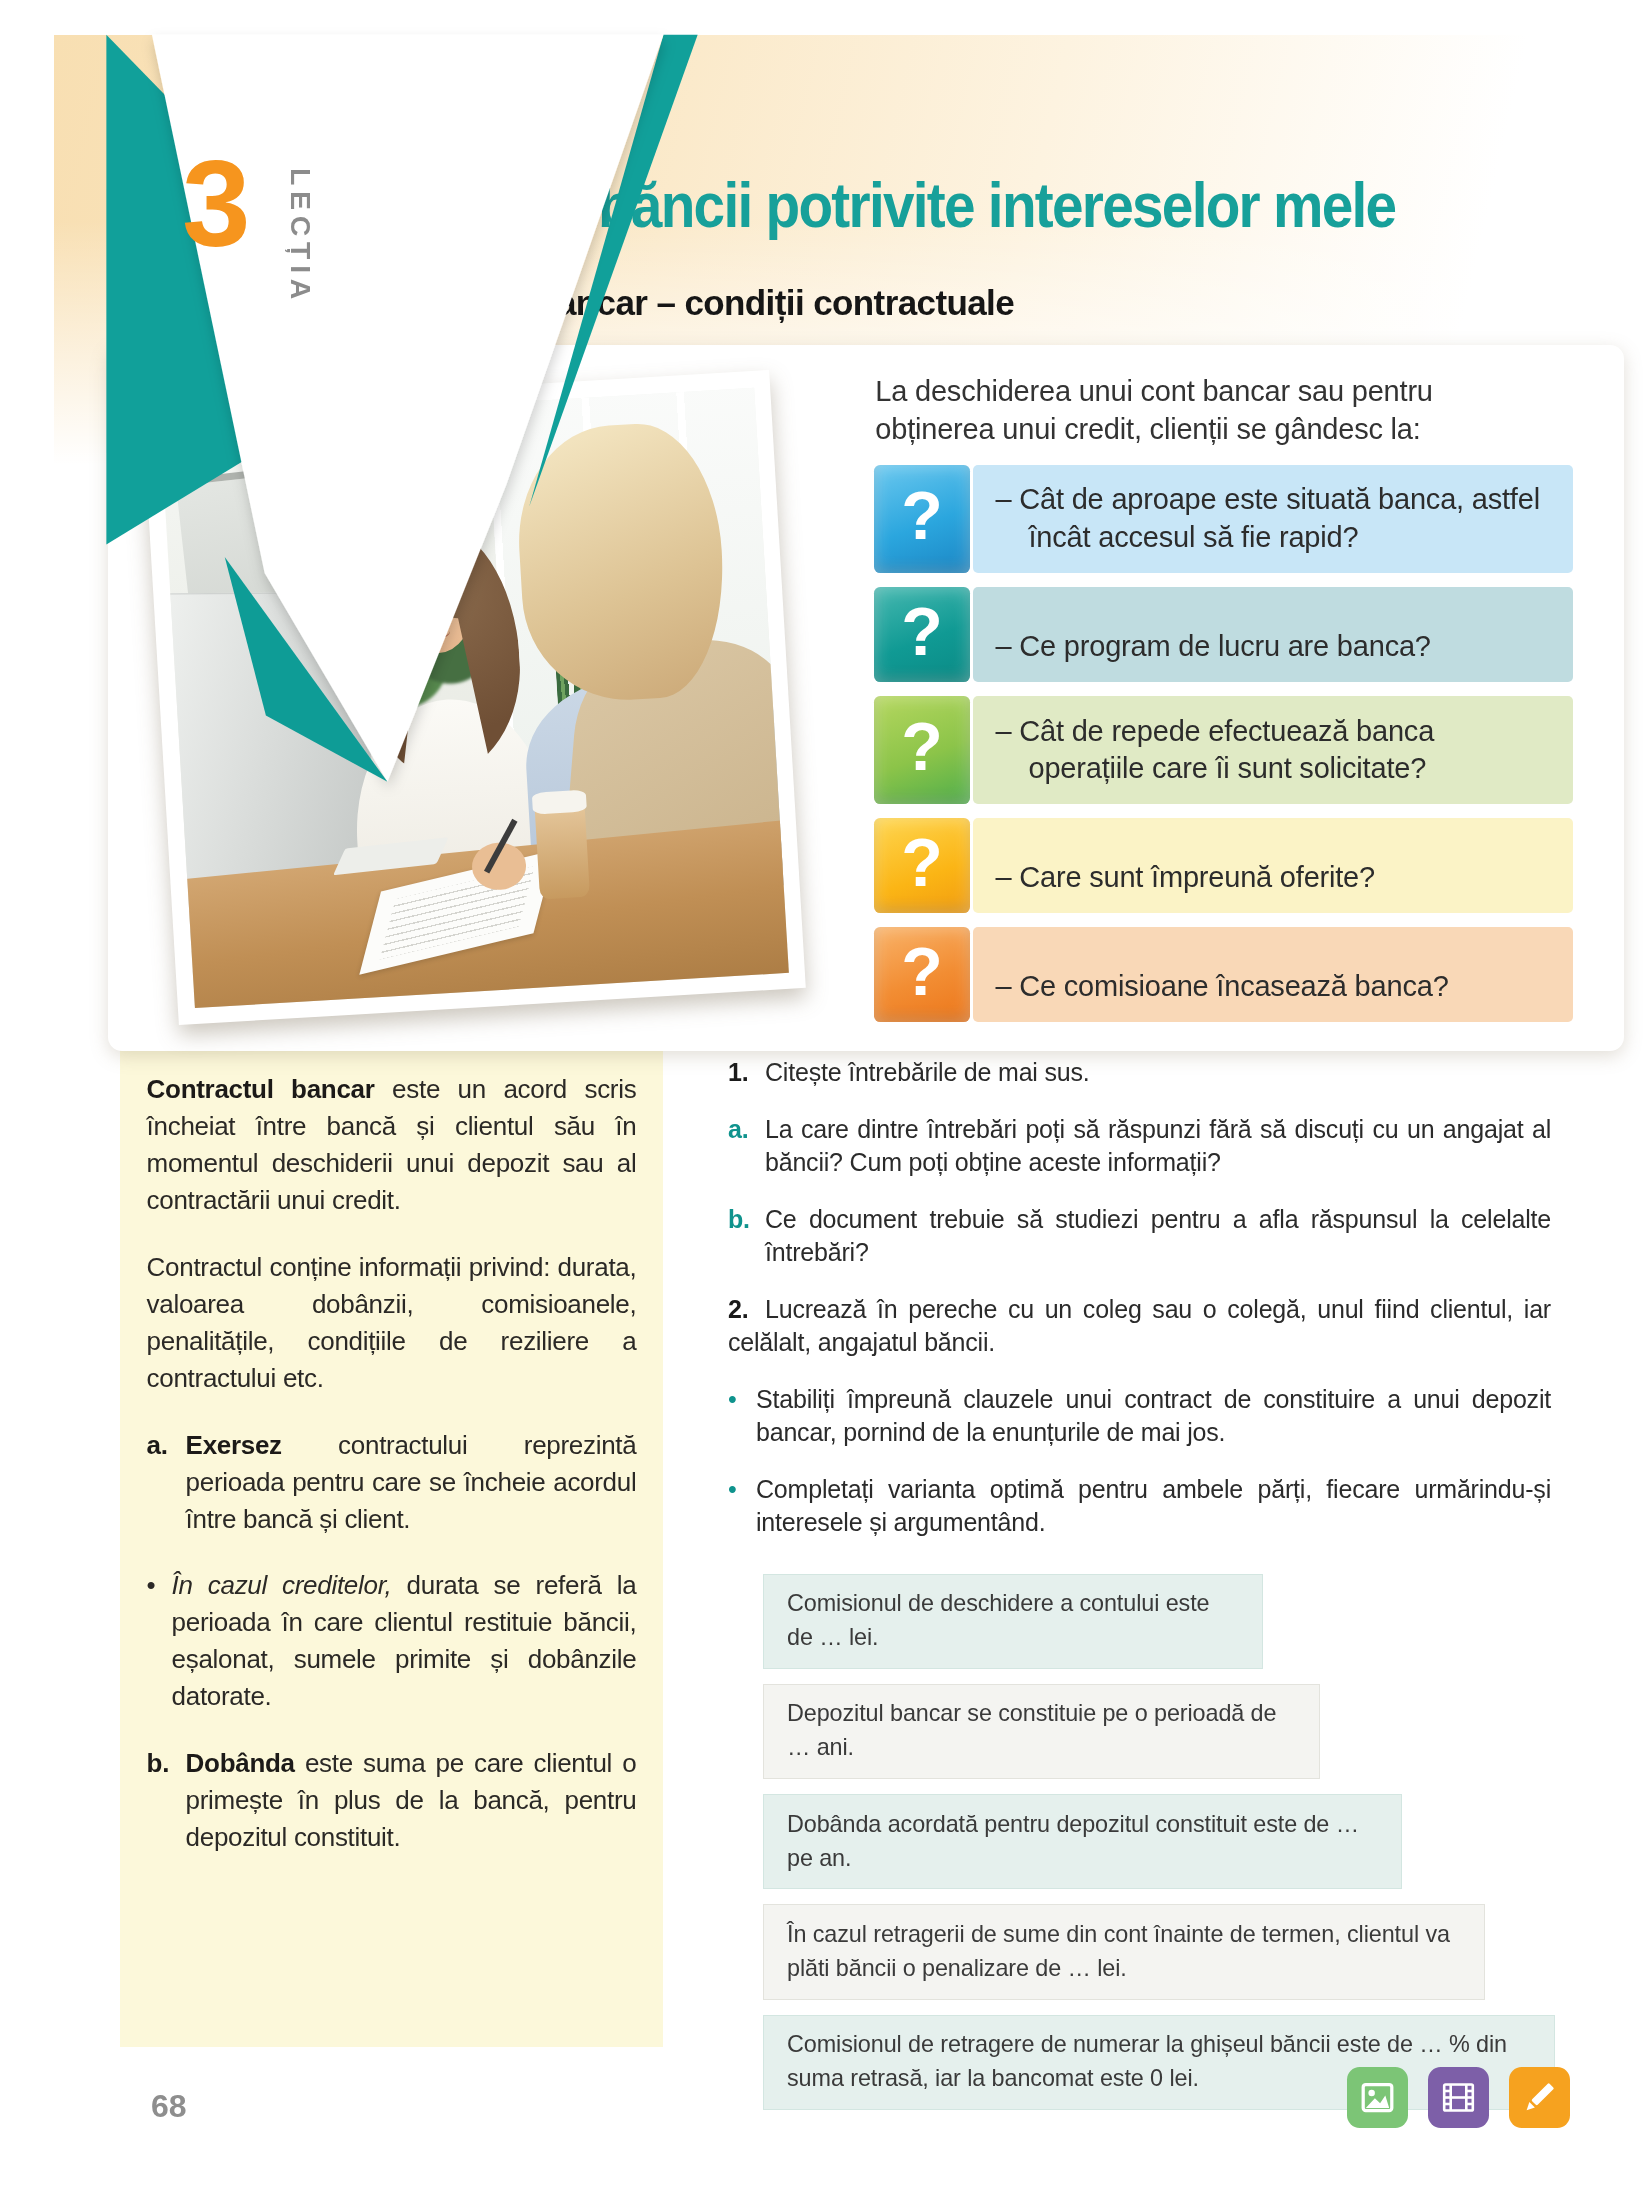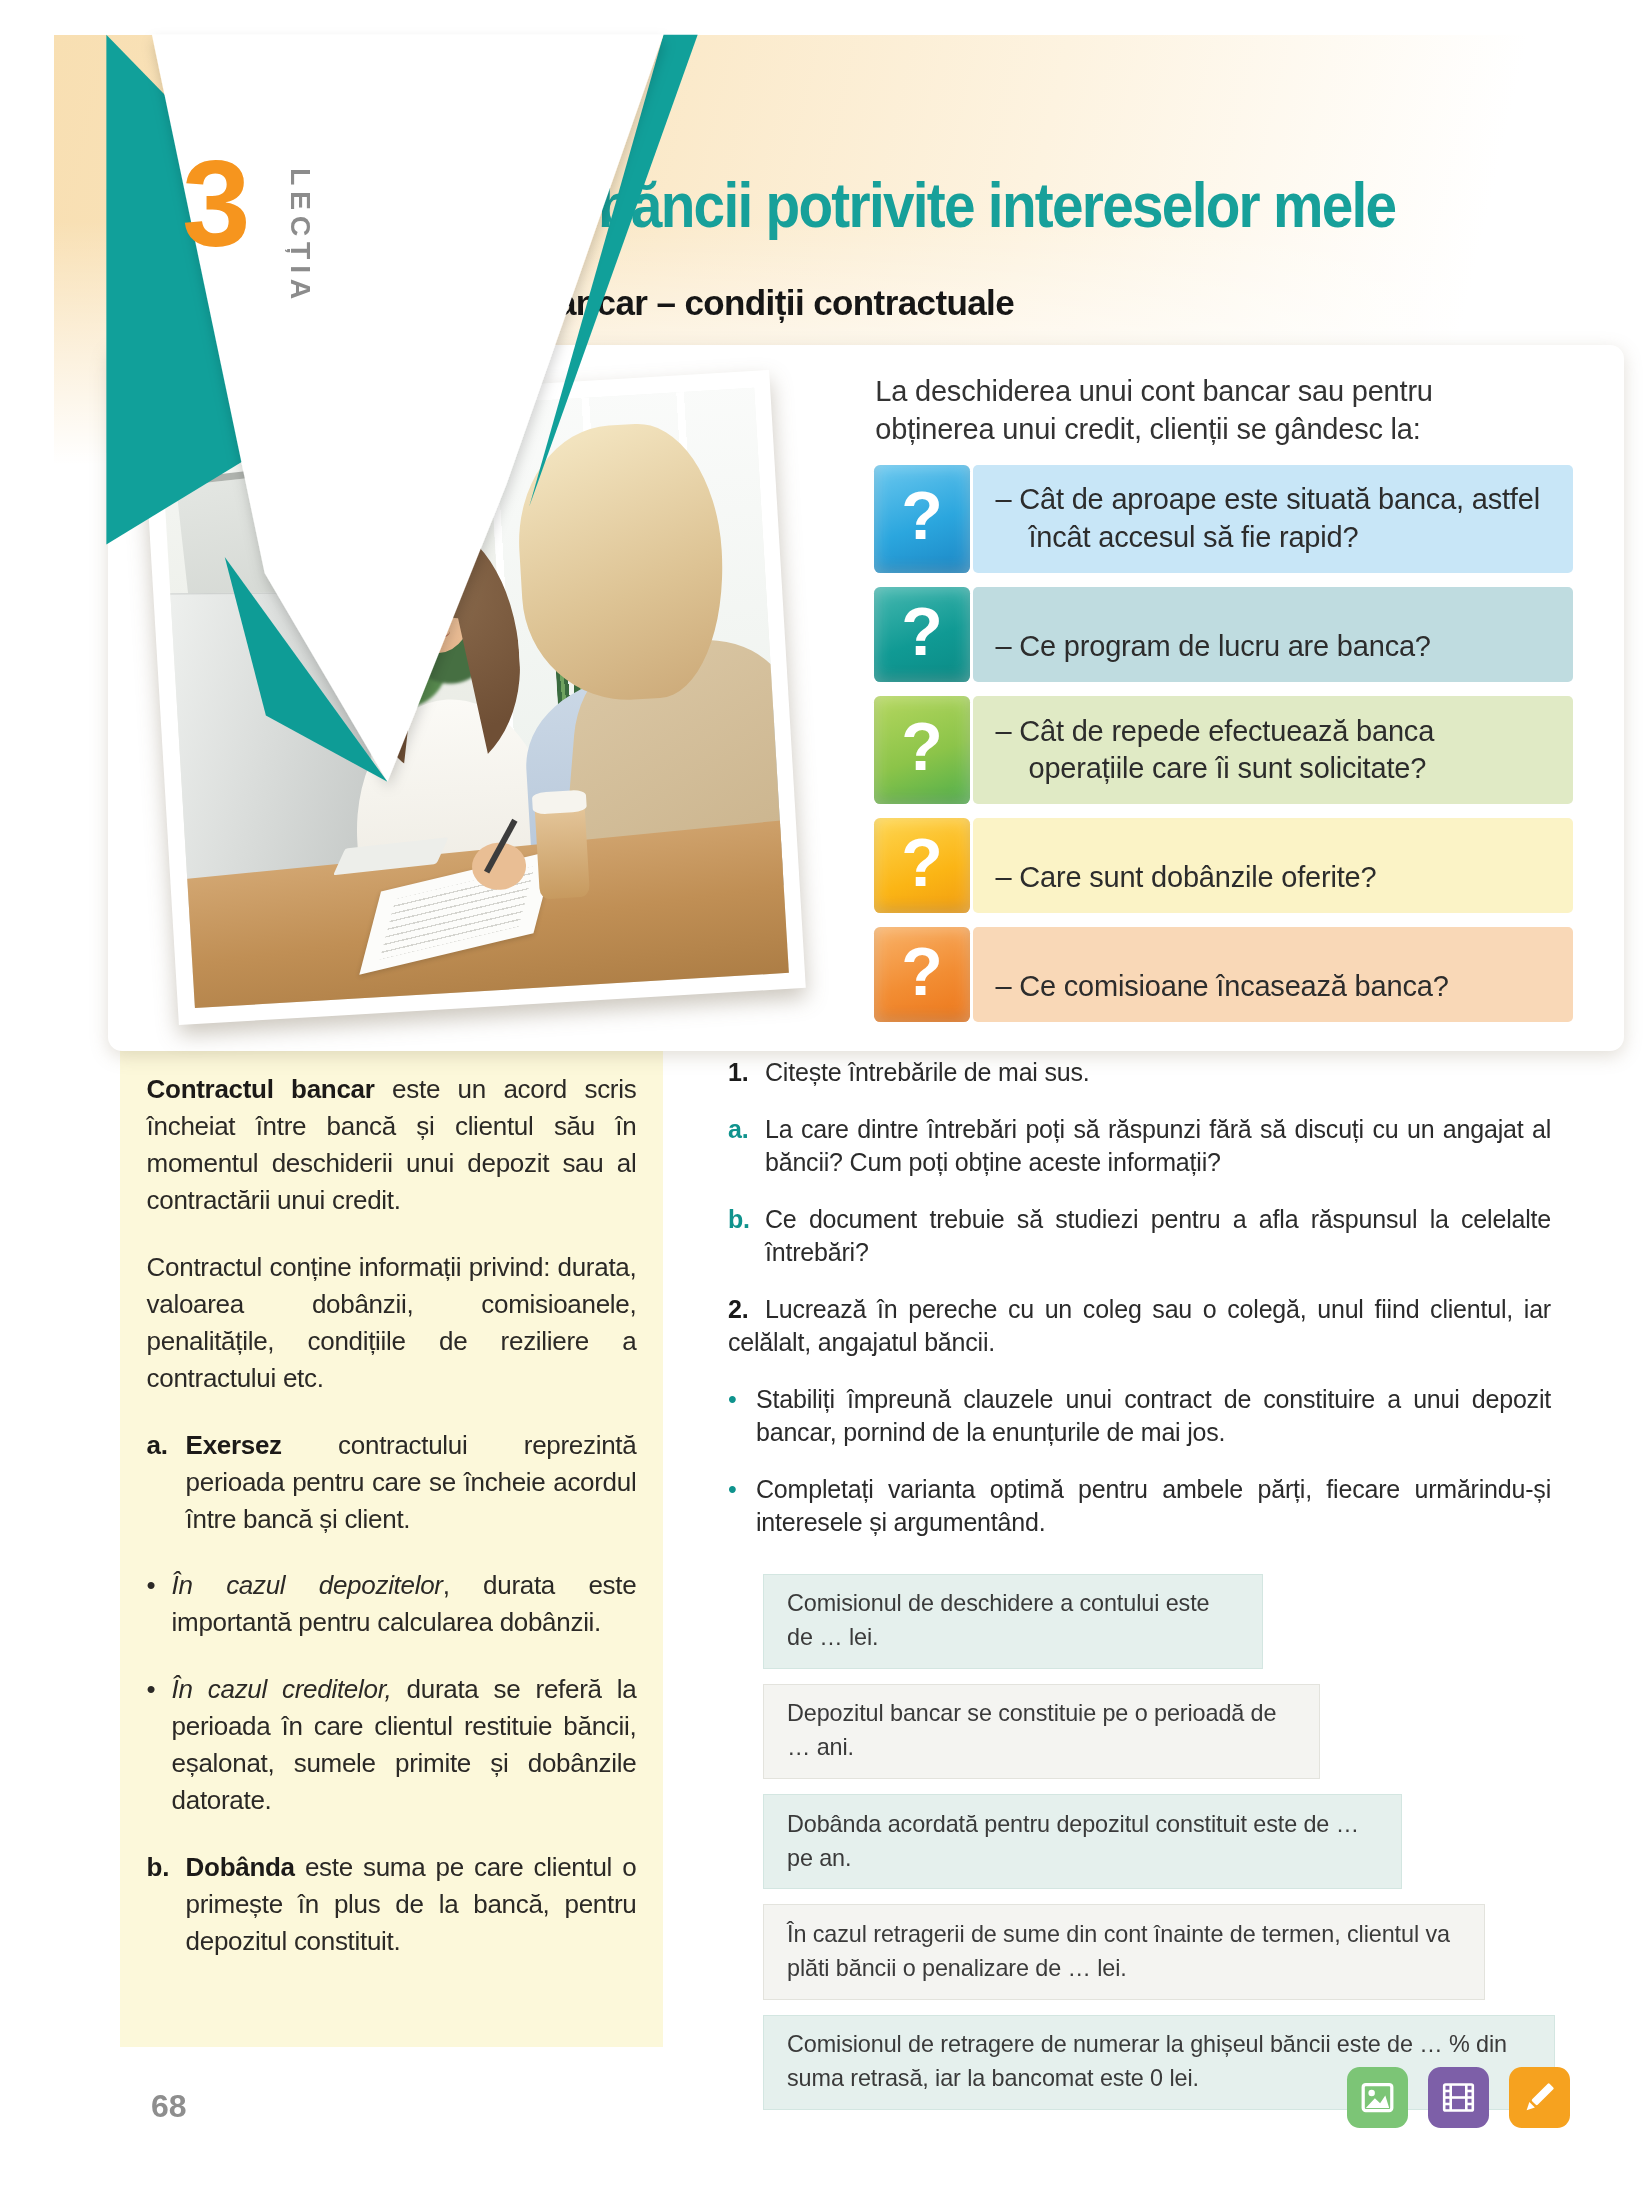--- a/index.html
+++ b/index.html
@@ -270,21 +270,21 @@
           </div>
           <div class="q-bar">
             <p class="q-text">– Cât de repede efectuează banca operațiile care îi sunt solicitate?</p>
           </div>
         </div>
         <div class="q-row gold">
           <div class="q-tile">
             <span>?</span>
           </div>
           <div class="q-bar">
-            <p class="q-text">– Care sunt dobânzile oferite?</p>
+            <p class="q-text">– Care sunt împreună oferite?</p>
           </div>
         </div>
         <div class="q-row orange">
           <div class="q-tile">
             <span>?</span>
           </div>
           <div class="q-bar">
             <p class="q-text">– Ce comisioane încasează banca?</p>
           </div>
         </div>
@@ -292,21 +292,20 @@
   </div>
 </div>
 
 <div class="left-panel">
   <h3 class="lp-head">Repere economico-financiare</h3>
   <div class="lp-rule"></div>
   <div class="lp-blocks" id="lp-blocks">
       <p class="blk"><b>Contractul bancar </b>este un acord scris încheiat între bancă și clientul său în momentul deschiderii unui depozit sau al contractării unui credit.</p>
       <p class="blk">Contractul conține informații privind: durata, valoarea dobânzii, comisioanele, penalitățile, condițiile de reziliere a contractului etc.</p>
       <p class="blk labeled"><span class="lab">a.</span><b>Exersez </b>contractului reprezintă perioada pentru care se încheie acordul între bancă și client.</p>
-      <p class="blk bullet"><span class="dot">•</span><i>În cazul depozitelor</i>, durata este importantă pentru calcularea dobânzii.</p>
       <p class="blk bullet"><span class="dot">•</span><i>În cazul creditelor,</i> durata se referă la perioada în care clientul restituie băncii, eșalonat, sumele primite și dobânzile datorate.</p>
       <p class="blk labeled"><span class="lab">b.</span><b>Dobânda </b>este suma pe care clientul o primește în plus de la bancă, pentru depozitul constituit.</p>
     </div>
 </div>
 
 <div class="right-panel">
   <h3 class="rp-head">Exersez responsabilitatea economico-financiară!</h3>
   <div id="rp-items">
       <p class="ritem num"><span class="lab">1.</span>Citește întrebările de mai sus.</p>
       <p class="ritem letter"><span class="lab">a.</span>La care dintre întrebări poți să răspunzi fără să discuți cu un angajat al băncii? Cum poți obține aceste informații?</p>

